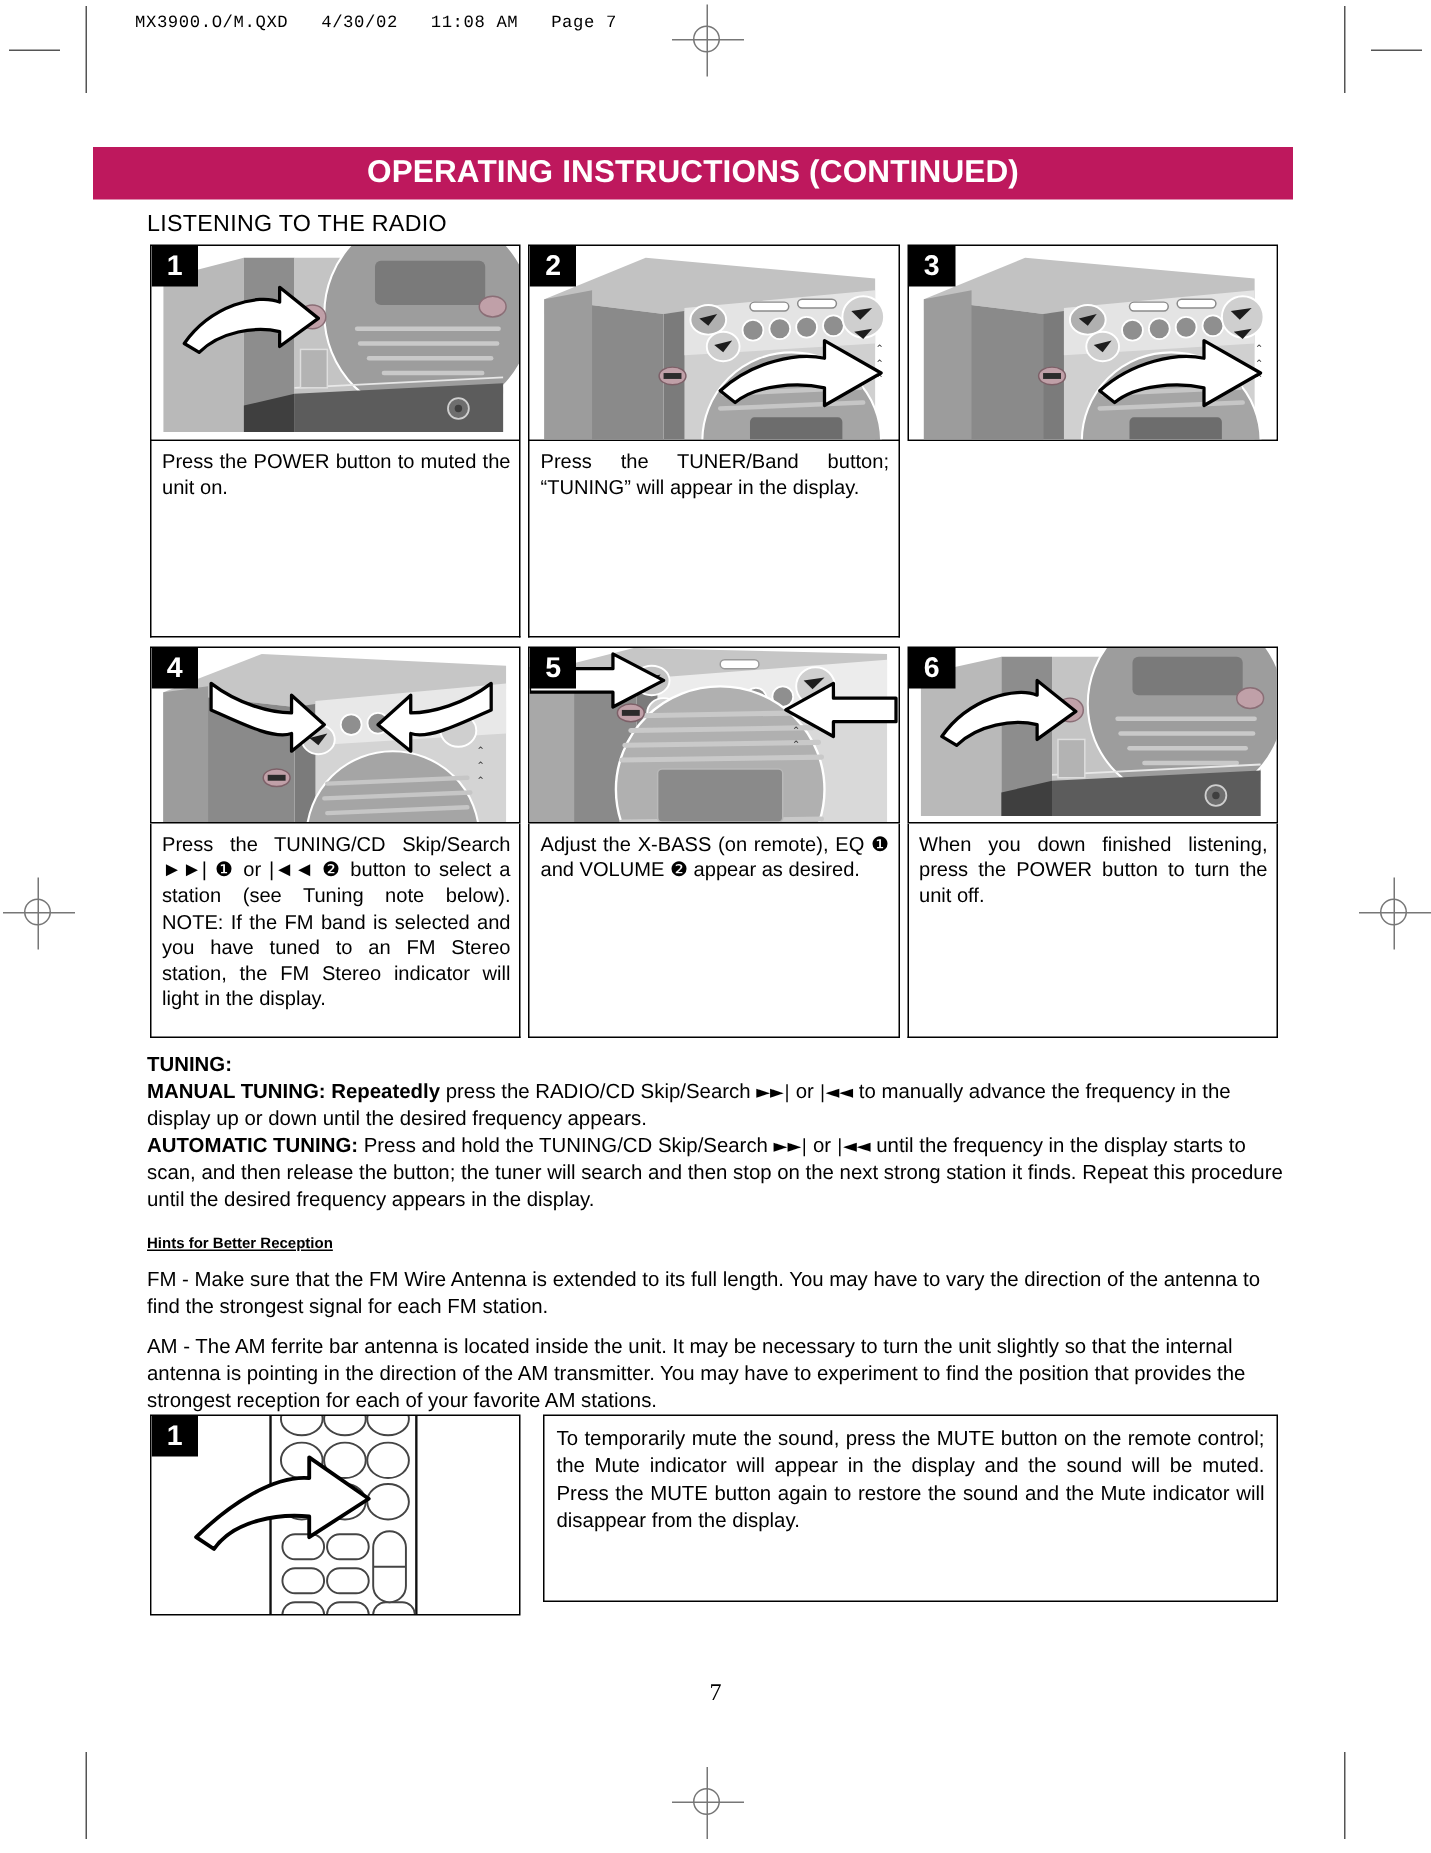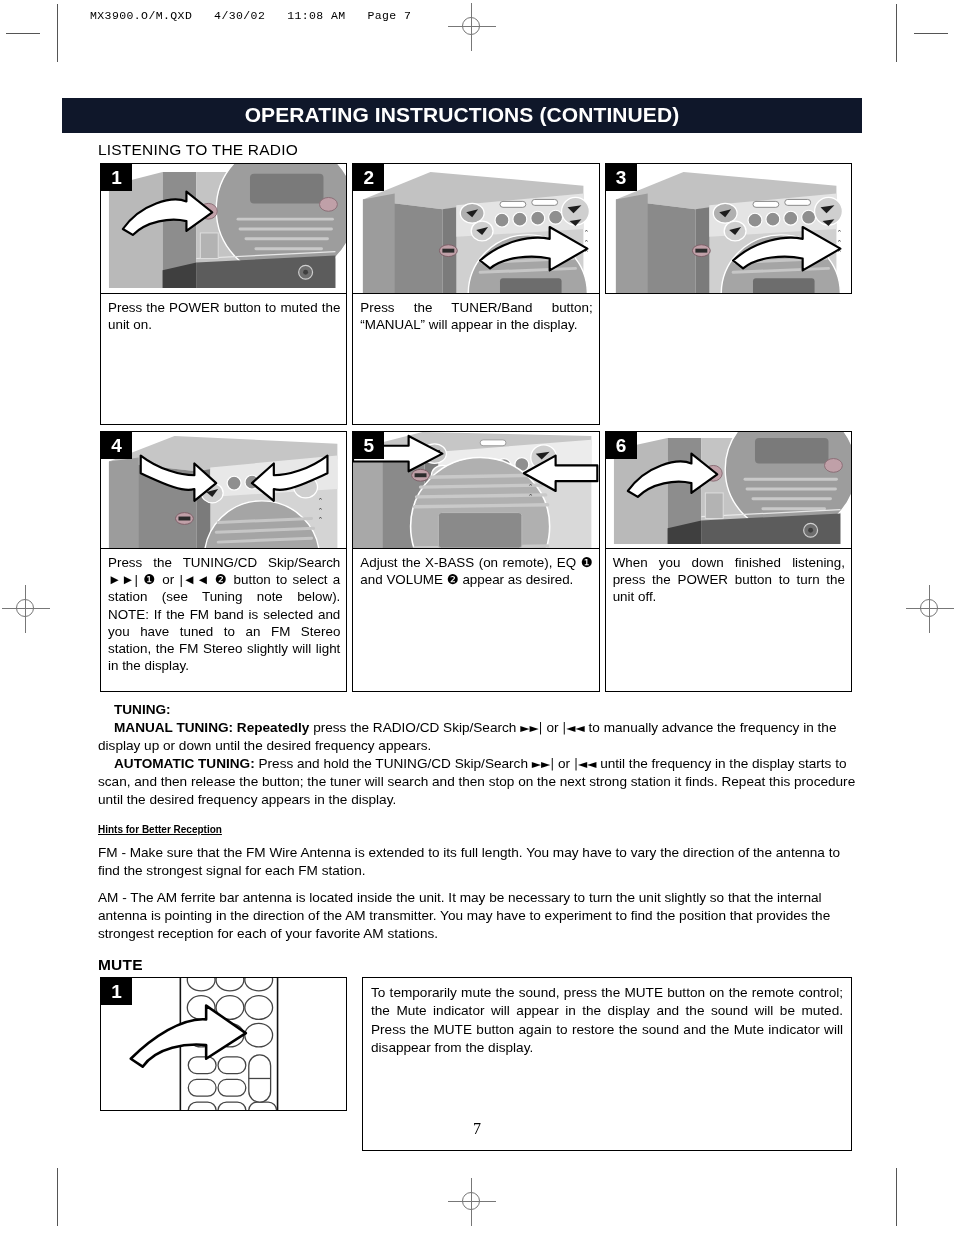--- a/index.html
+++ b/index.html
@@ -69,21 +69,21 @@
 
   
   .page {
     position: absolute;
     left: 62px;
     top: 98px;
     width: 800px;
   }
 
   .title-bar {
-    background: #0f172a;
+    background: #be185d;
     color: #fff;
     text-align: center;
     font-size: 21px;
     font-weight: bold;
     letter-spacing: 0.1px;
     padding: 6px 0 7px 0;
     line-height: 1.05;
   }
 
   .section-head {
@@ -144,21 +144,21 @@
 
   
   .body-block {
     margin: 9px 0 0 36px;
     width: 762px;
     font-size: 13.6px;
     line-height: 1.33;
   }
   .body-block p { margin: 0 0 0 0; }
   .body-block p.gap { margin-top: 9px; }
-  .body-block b { font-weight: bold; margin-left: 16px; }
+  .body-block b { font-weight: bold; }
 
   .hints-head {
     font-size: 10px;
     font-weight: bold;
     text-decoration: underline;
     margin: 14px 0 4px 36px;
   }
 
   .mute-head {
     font-size: 15.5px;
@@ -183,21 +183,21 @@
     background: #fff;
     overflow: hidden;
   }
   .mute-caption {
     border: 1.4px solid #000;
     box-sizing: border-box;
     padding: 6px 8px;
     font-size: 13.6px;
     line-height: 1.35;
     text-align: justify;
-    height: 174px;
+    height: 125px;
   }
 
   .page-number {
     position: absolute;
     left: 0;
     top: 1120px;
     width: 954px;
     text-align: center;
     font-size: 16px;
     font-family: "Liberation Serif", serif;
@@ -333,21 +333,21 @@
               <text x="232" y="92">⌃</text>
           </g>
 
           <ellipse cx="96" cy="88" rx="9" ry="6" fill="#c0a0a8" stroke="#7d6068" stroke-width="1"></ellipse>
           <rect x="90" y="86" width="12" height="4" fill="#2b2b2b"></rect>
 
           <path d="M128,98 C150,78 180,72 198,76 L198,64 L236,86 L198,108 L198,96 C180,92 152,94 138,106 Z" fill="#ffffff" stroke="#000000" stroke-width="2.2" stroke-linejoin="round"></path>
         </svg>
         <div class="step-num">2</div>
       </div>
-      <div class="step-caption">Press the TUNER/Band button; “MANUAL” will appear in the display.</div>
+      <div class="step-caption">Press the TUNER/Band button; “TUNING” will appear in the display.</div>
     </div>
 
     <div class="step-cell">
       <div class="step-image">
         <svg viewBox="0 0 247 131" width="100%" height="100%" preserveAspectRatio="none">
           <rect x="0" y="0" width="247" height="131" fill="#ffffff"></rect>
           <polygon points="10,36 78,8 232,22 232,36 90,46" fill="#c2c2c2"></polygon>
           <polygon points="10,36 90,46 90,131 10,131" fill="#8a8a8a"></polygon>
           <polygon points="10,36 42,30 42,131 10,131" fill="#9c9c9c"></polygon>
           <polygon points="90,46 232,36 232,131 90,131" fill="#d0d0d0"></polygon>
@@ -418,21 +418,21 @@
           </g>
           <ellipse cx="84" cy="88" rx="9" ry="6" fill="#c0a0a8" stroke="#7d6068" stroke-width="1"></ellipse>
           <rect x="78" y="86" width="12" height="4" fill="#2b2b2b"></rect>
 
           <path d="M40,42 C62,52 82,62 94,58 L94,70 L116,52 L94,32 L94,44 C80,44 58,38 40,24 Z" fill="#ffffff" stroke="#000000" stroke-width="2.2" stroke-linejoin="round"></path>
 
           <path d="M228,42 C206,52 186,62 174,58 L174,70 L152,52 L174,32 L174,44 C188,44 210,38 228,24 Z" fill="#ffffff" stroke="#000000" stroke-width="2.2" stroke-linejoin="round"></path>
         </svg>
         <div class="step-num">4</div>
       </div>
-      <div class="step-caption tall">Press the TUNING/CD Skip/Search ►►| ❶ or |◄◄ ❷ button to select a station (see Tuning note below). NOTE: If the FM band is selected and you have tuned to an FM Stereo station, the FM Stereo slightly will light in the display.</div>
+      <div class="step-caption tall">Press the TUNING/CD Skip/Search ►►| ❶ or |◄◄ ❷ button to select a station (see Tuning note below). NOTE: If the FM band is selected and you have tuned to an FM Stereo station, the FM Stereo indicator will light in the display.</div>
     </div>
 
     <div class="step-cell">
       <div class="step-image row2">
         <svg viewBox="0 0 247 118" width="100%" height="100%" preserveAspectRatio="none">
           <rect x="0" y="0" width="247" height="118" fill="#ffffff"></rect>
           <polygon points="0,18 70,0 240,4 240,14 72,26" fill="#c6c6c6"></polygon>
           <polygon points="0,18 72,26 72,118 0,118" fill="#8a8a8a"></polygon>
           <polygon points="0,18 30,14 30,118 0,118" fill="#a8a8a8"></polygon>
           <polygon points="72,26 240,14 240,118 72,118" fill="#d9d9d9"></polygon>
@@ -514,21 +514,20 @@
     <p><b>MANUAL TUNING: Repeatedly</b><span> press the RADIO/CD Skip/Search </span><span class="sym">►►|</span><span> or </span><span class="sym">|◄◄</span><span> to manually advance the frequency in the display up or down until the desired frequency appears.</span></p>
     <p><b>AUTOMATIC TUNING:</b><span> Press and hold the TUNING/CD Skip/Search </span><span class="sym">►►|</span><span> or </span><span class="sym">|◄◄</span><span> until the frequency in the display starts to scan, and then release the button; the tuner will search and then stop on the next strong station it finds. Repeat this procedure until the desired frequency appears in the display.</span></p>
   </div>
 
   <div class="hints-head">Hints for Better Reception</div>
   <div class="body-block">
     <p>FM - Make sure that the FM Wire Antenna is extended to its full length. You may have to vary the direction of the antenna to find the strongest signal for each FM station.</p>
     <p class="gap">AM - The AM ferrite bar antenna is located inside the unit. It may be necessary to turn the unit slightly so that the internal antenna is pointing in the direction of the AM transmitter. You may have to experiment to find the position that provides the strongest reception for each of your favorite AM stations.</p>
   </div>
 
-  <div class="mute-head">MUTE</div>
   <div class="mute-row">
     <div class="mute-image">
       <svg viewBox="0 0 247 134" width="100%" height="100%" preserveAspectRatio="none">
         <rect x="0" y="0" width="247" height="134" fill="#ffffff"></rect>
 
         <line x1="80" y1="0" x2="80" y2="134" stroke="#111" stroke-width="1.6"></line>
         <line x1="178" y1="0" x2="178" y2="134" stroke="#111" stroke-width="1.6"></line>
 
         <g fill="#ffffff" stroke="#444" stroke-width="1.3">
           <ellipse cx="101" cy="2" rx="14" ry="11"></ellipse>

